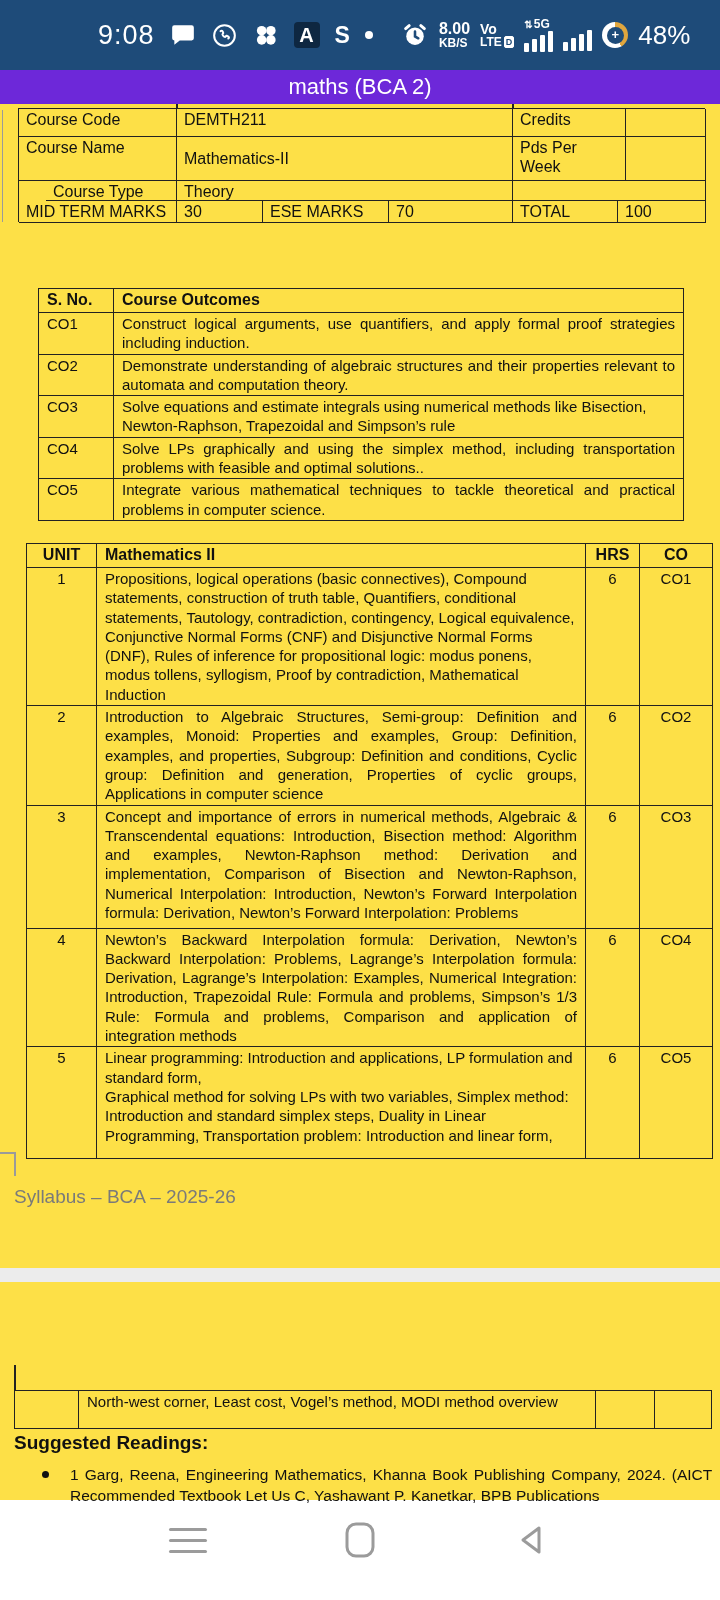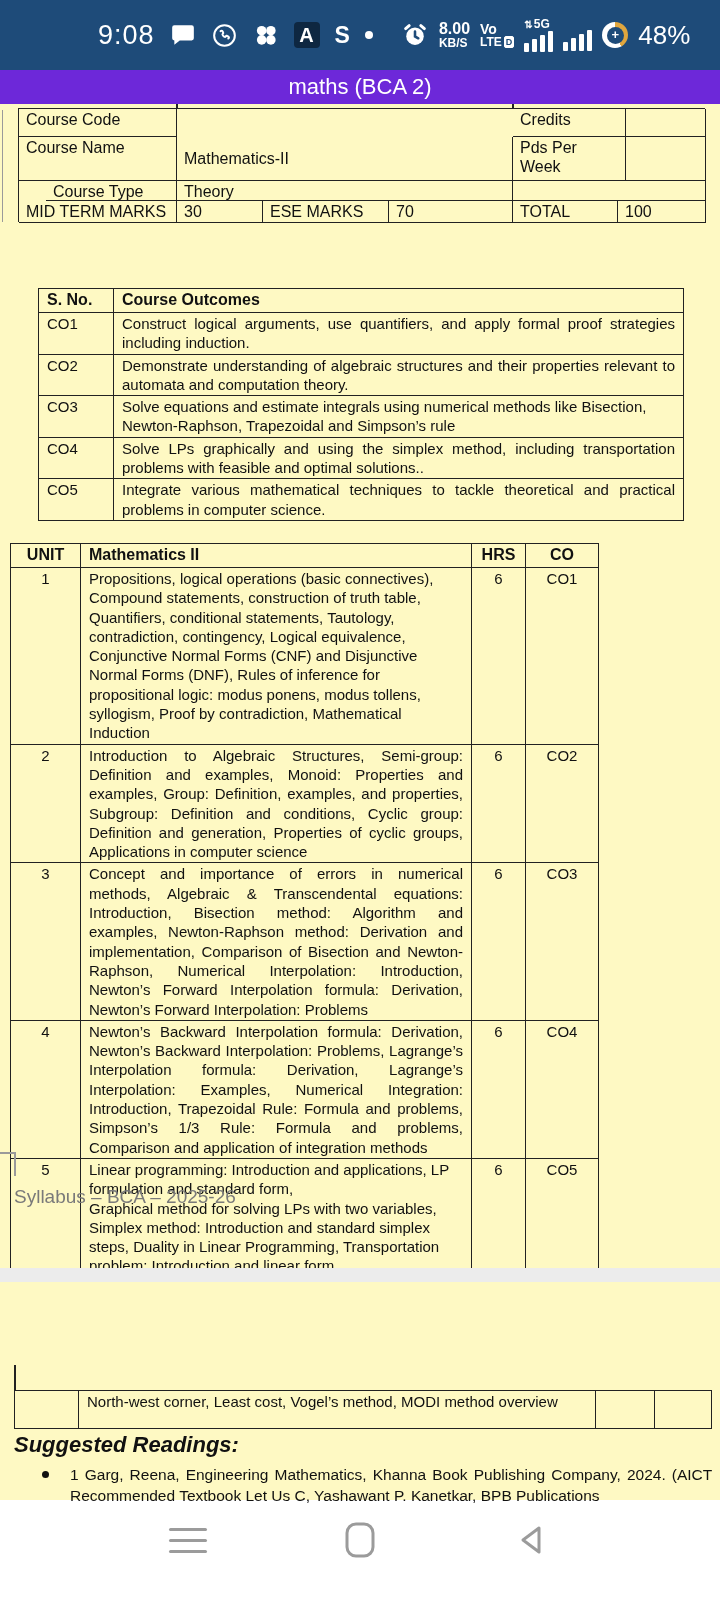--- a/index.html
+++ b/index.html
@@ -34,51 +34,51 @@
   .batt .hole { width:17px; height:17px; border-radius:50%; background:#1e4b79;
     color:#fff; font-size:13px; line-height:15px; text-align:center; font-weight:bold; }
   .sb-pct { font-size:26px; }
 
   
   #app-header { position:absolute; left:0; top:70px; width:720px; height:34px;
     background:#6d28d9; color:#fff; display:flex; align-items:center; justify-content:center;
     font-size:22px; }
 
   
-  #doc { position:absolute; left:0; top:104px; width:720px; height:1396px; background:#fef9c3; }
+  #doc { position:absolute; left:0; top:104px; width:720px; height:1396px; background:#fde047; }
 
   .frag-line { position:absolute; background:#222; }
   .edge-line { position:absolute; background:#9a9a9a; }
 
   
   #course-info { position:absolute; left:18px; top:4px; width:687px; height:114px;
     display:grid; grid-template-columns:158px 86px 126px 124px 105px 8px 80px;
     grid-template-rows:28px 44px 20px 22px;
     border-top:1.5px solid #222; border-left:1.5px solid #222; font-size:16px; }
   #course-info > div { border-right:1.5px solid #222; border-bottom:1.5px solid #222;
     padding:1px 7px; overflow:hidden; line-height:19px; }
   .v-center { display:flex; align-items:center; }
 
   
   table.doc { border-collapse:collapse; table-layout:fixed; width:100%; }
   table.doc td, table.doc th { border:1.5px solid #222; vertical-align:top;
     padding:1px 8px; overflow:hidden; font-size:15px; line-height:19.3px; text-align:left; }
   th { font-size:16px !important; }
 
   #outcomes { position:absolute; left:38px; top:184px; width:646px; }
-  #units    { position:absolute; left:10px;  top:439px; width:589px; }
+  #units    { position:absolute; left:26px;  top:439px; width:687px; }
   .just { text-align:justify !important; }
   .prewrap { white-space:pre-line; }
   .cell-c { text-align:center !important; }
 
   #syllabus-note { position:absolute; left:14px; top:1082px; color:#7a7a7a; font-size:19px; }
   #page-gap { position:absolute; left:0; top:1164px; width:720px; height:14px; background:#ececec; }
 
   #frag2-table { position:absolute; left:14px; top:1286px; width:698px; }
-  #suggested   { position:absolute; left:14px; top:1328px; font-size:22px; font-weight:bold;font-style:italic; }
+  #suggested   { position:absolute; left:14px; top:1328px; font-size:19px; font-weight:bold; }
   #reading     { position:absolute; left:40px; top:1360px; width:672px; font-size:15.5px; line-height:21px; }
   #reading .bullet { position:absolute; left:2px; top:7px; width:7px; height:7px; border-radius:50%; background:#111; }
   #reading .txt { display:block; margin-left:30px; text-align:justify; }
 
   
   #nav-bar { position:absolute; left:0; top:1500px; width:720px; height:80px;
     display:flex; align-items:center; justify-content:space-between; padding:0 166px; }
   .nav-btn { display:flex; align-items:center; justify-content:center; width:44px; height:44px; }
   .burger { display:flex; flex-direction:column; gap:8px; width:38px; }
   .burger span { height:3px; background:#9b9b9b; border-radius:2px; }
@@ -163,20 +163,21 @@
 </div>
 
 <div id="doc">
 
   <div class="frag-line" style="left:176px; top:0; width:2px; height:5px;"></div>
   <div class="frag-line" style="left:512px; top:0; width:2px; height:5px;"></div>
   <div class="edge-line" style="left:2px; top:6px; width:1px; height:112px;"></div>
 
   <div id="course-info">
     <div style="grid-area:1/1/2/2;">Course Code</div>
+    <div style="grid-area:1/2/2/5;">DEMTH211</div>
     <div style="grid-area:1/5/2/7;">Credits</div>
     <div style="grid-area:1/7/2/8;"></div>
 
     <div style="grid-area:2/1/3/2;">Course Name</div>
     <div style="grid-area:2/2/3/5;" class="v-center">Mathematics-II</div>
     <div style="grid-area:2/5/3/7;">Pds Per Week</div>
     <div style="grid-area:2/7/3/8;"></div>
 
     <div style="grid-area:3/1/4/2;margin-left:27px;">Course Type</div>
     <div style="grid-area:3/2/4/5;">Theory</div>

